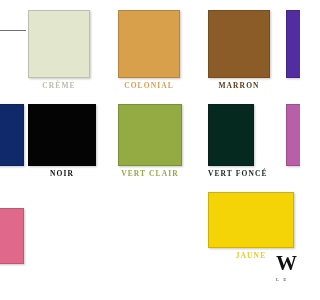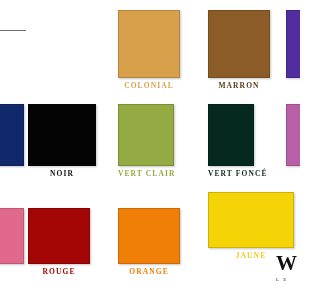--- a/index.html
+++ b/index.html
@@ -91,56 +91,52 @@
   <div class="title-block">
     <div class="title-main">r</div>
     <div class="title-rule"></div>
     <div class="title-sub">r</div>
   </div>
 
   <div class="grid" id="grid">
       <div class="cell" style="left: 286px; top: 10px; width: 46px;">
         <div class="chip" style="height: 68px; background: rgb(81, 45, 160);"></div>
       </div>
+      <div class="cell" style="left: 28px; top: 10px; width: 62px;">
+        <div class="chip" style="height: 68px; background: rgb(226, 230, 205);"></div>
+        <div class="caption" style="color: rgb(185, 188, 171);">CRÈME</div>
+      </div>
       <div class="cell" style="left: 118px; top: 10px; width: 62px;">
         <div class="chip" style="height: 68px; background: rgb(216, 160, 75);"></div>
         <div class="caption" style="color: rgb(216, 160, 75);">COLONIAL</div>
       </div>
       <div class="cell" style="left: 208px; top: 10px; width: 62px;">
         <div class="chip" style="height: 68px; background: rgb(139, 92, 39);"></div>
         <div class="caption" style="color: rgb(92, 60, 24);">MARRON</div>
       </div>
       <div class="cell" style="left: -22px; top: 104px; width: 46px;">
         <div class="chip" style="height: 62px; background: rgb(16, 41, 107);"></div>
       </div>
       <div class="cell" style="left: 28px; top: 104px; width: 68px;">
         <div class="chip" style="height: 62px; background: rgb(4, 4, 4);"></div>
         <div class="caption" style="color: rgb(17, 17, 17);">NOIR</div>
       </div>
-      <div class="cell" style="left: 118px; top: 104px; width: 56px;">
+      <div class="cell" style="left: 118px; top: 104px; width: 64px;">
         <div class="chip" style="height: 62px; background: rgb(148, 170, 66);"></div>
         <div class="caption" style="color: rgb(148, 170, 66);">VERT CLAIR</div>
       </div>
       <div class="cell" style="left: 208px; top: 104px; width: 46px;">
         <div class="chip" style="height: 62px; background: rgb(5, 41, 30);"></div>
         <div class="caption" style="color: rgb(18, 42, 32);">VERT FONCÉ</div>
       </div>
       <div class="cell" style="left: 286px; top: 104px; width: 46px;">
         <div class="chip" style="height: 62px; background: rgb(185, 95, 168);"></div>
       </div>
       <div class="cell" style="left: -22px; top: 208px; width: 46px;">
         <div class="chip" style="height: 56px; background: rgb(224, 105, 139);"></div>
-      </div>
-      <div class="cell" style="left: 28px; top: 208px; width: 62px;">
-        <div class="chip" style="height: 56px; background: rgb(164, 5, 5);"></div>
-        <div class="caption" style="color: rgb(164, 5, 5);">ROUGE</div>
-      </div>
-      <div class="cell" style="left: 118px; top: 208px; width: 62px;">
-        <div class="chip" style="height: 56px; background: rgb(240, 127, 8);"></div>
-        <div class="caption" style="color: rgb(240, 127, 8);">ORANGE</div>
       </div>
       <div class="cell" style="left: 208px; top: 192px; width: 86px;">
         <div class="chip" style="height: 56px; background: rgb(244, 212, 6);"></div>
         <div class="caption" style="color: rgb(233, 204, 34);">JAUNE</div>
       </div>
     </div>
 
   <div class="brandmark">
     <div class="bm-main">W</div>
     <div class="bm-sub">L E</div>

